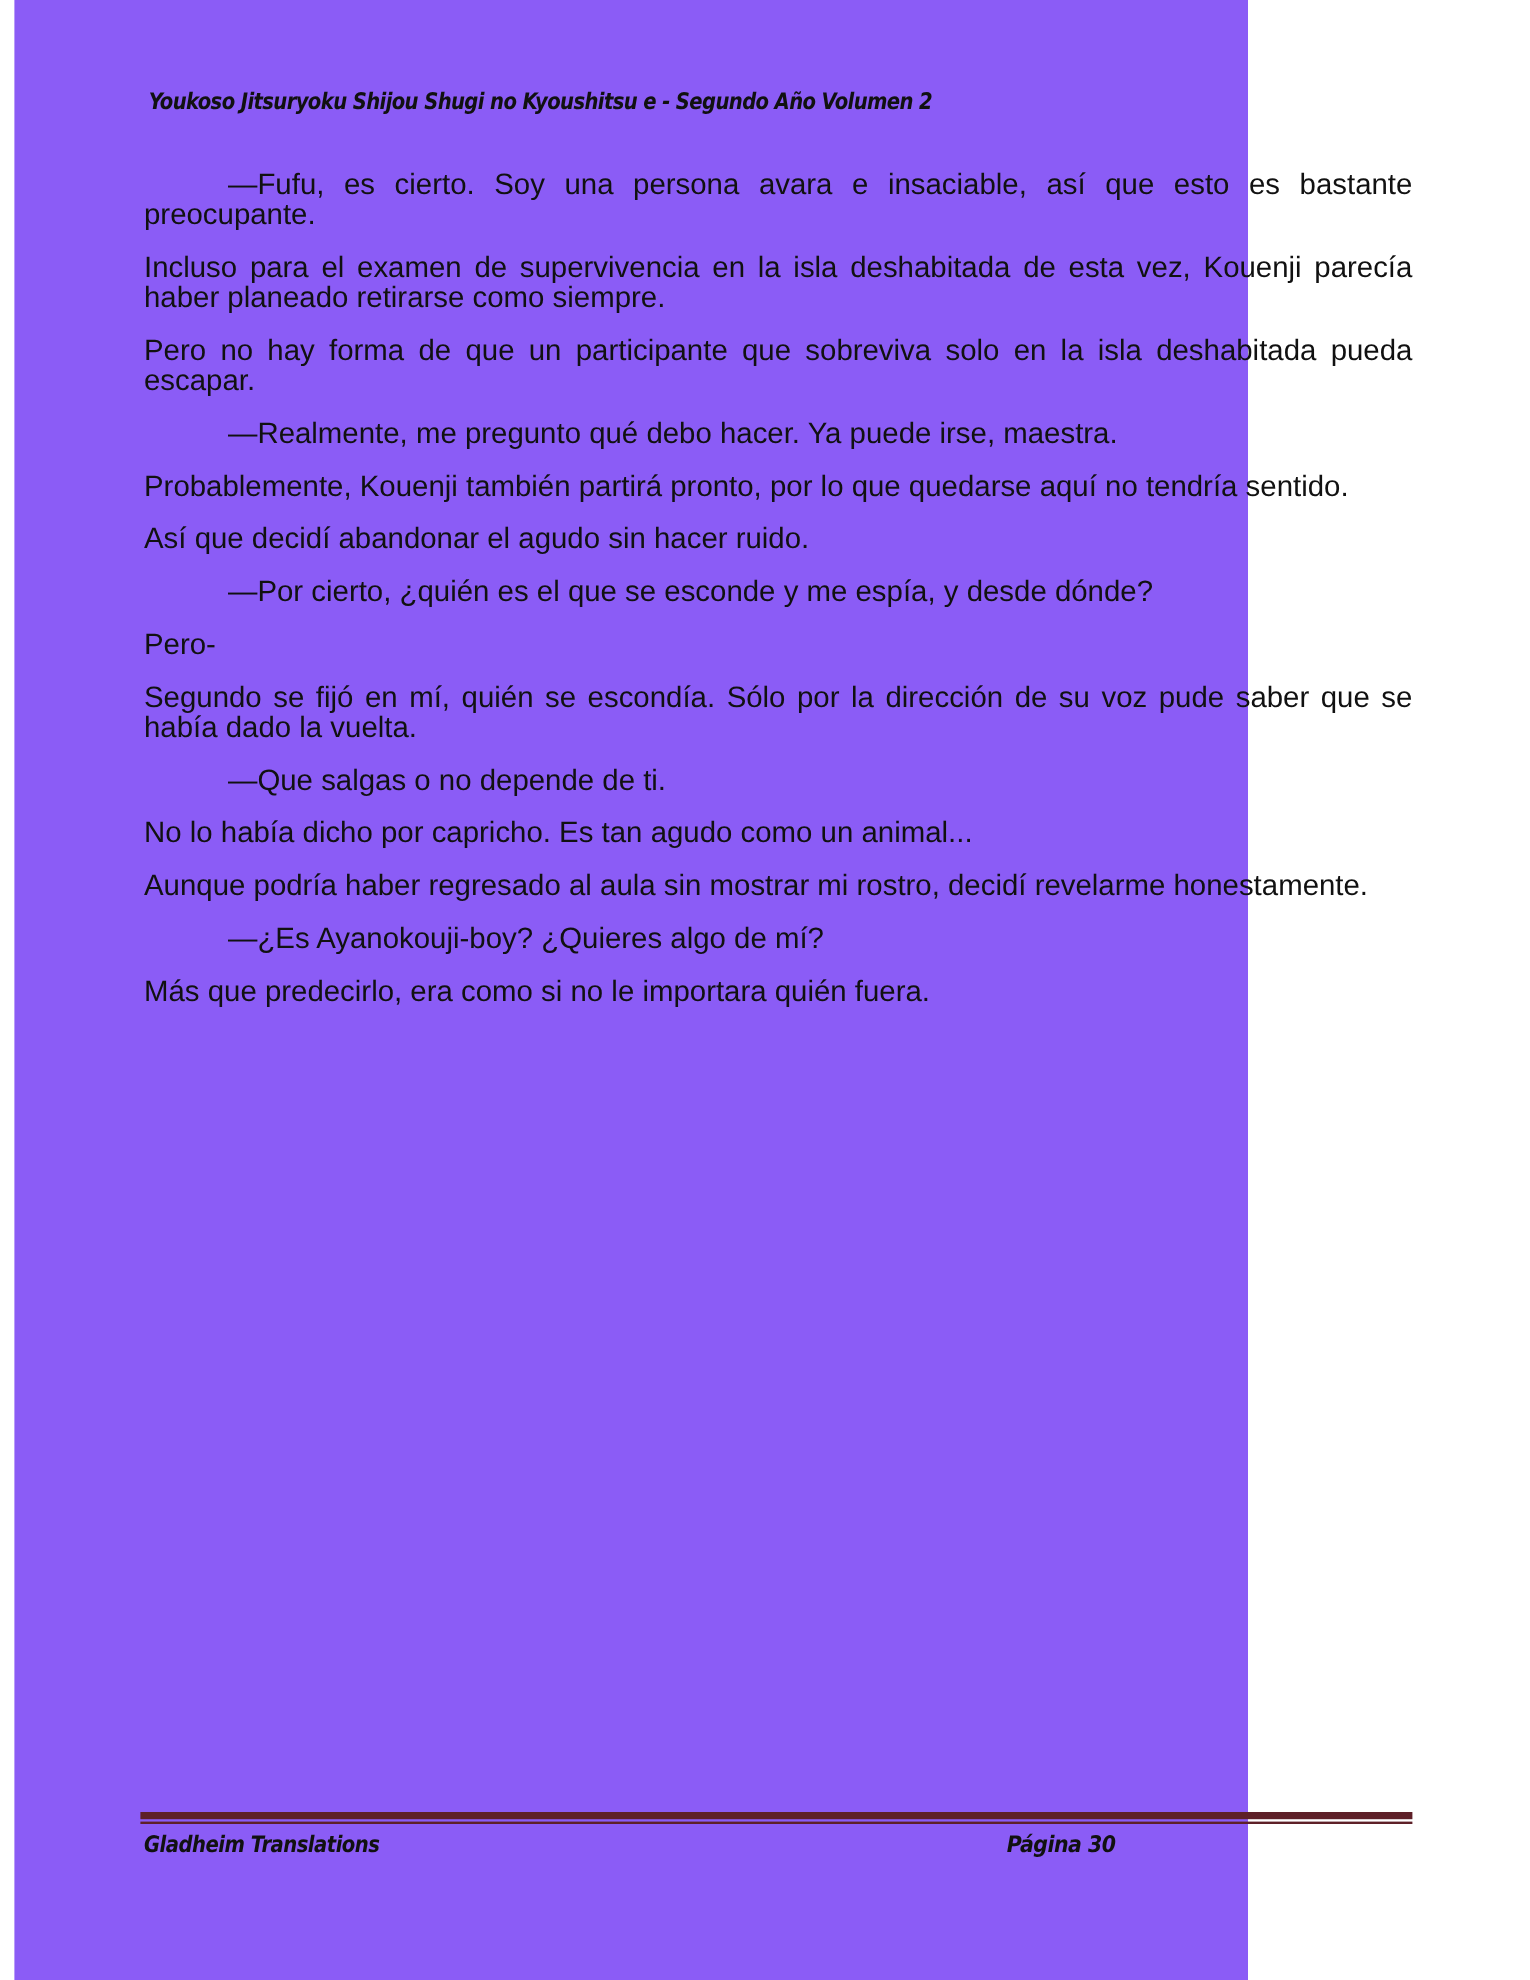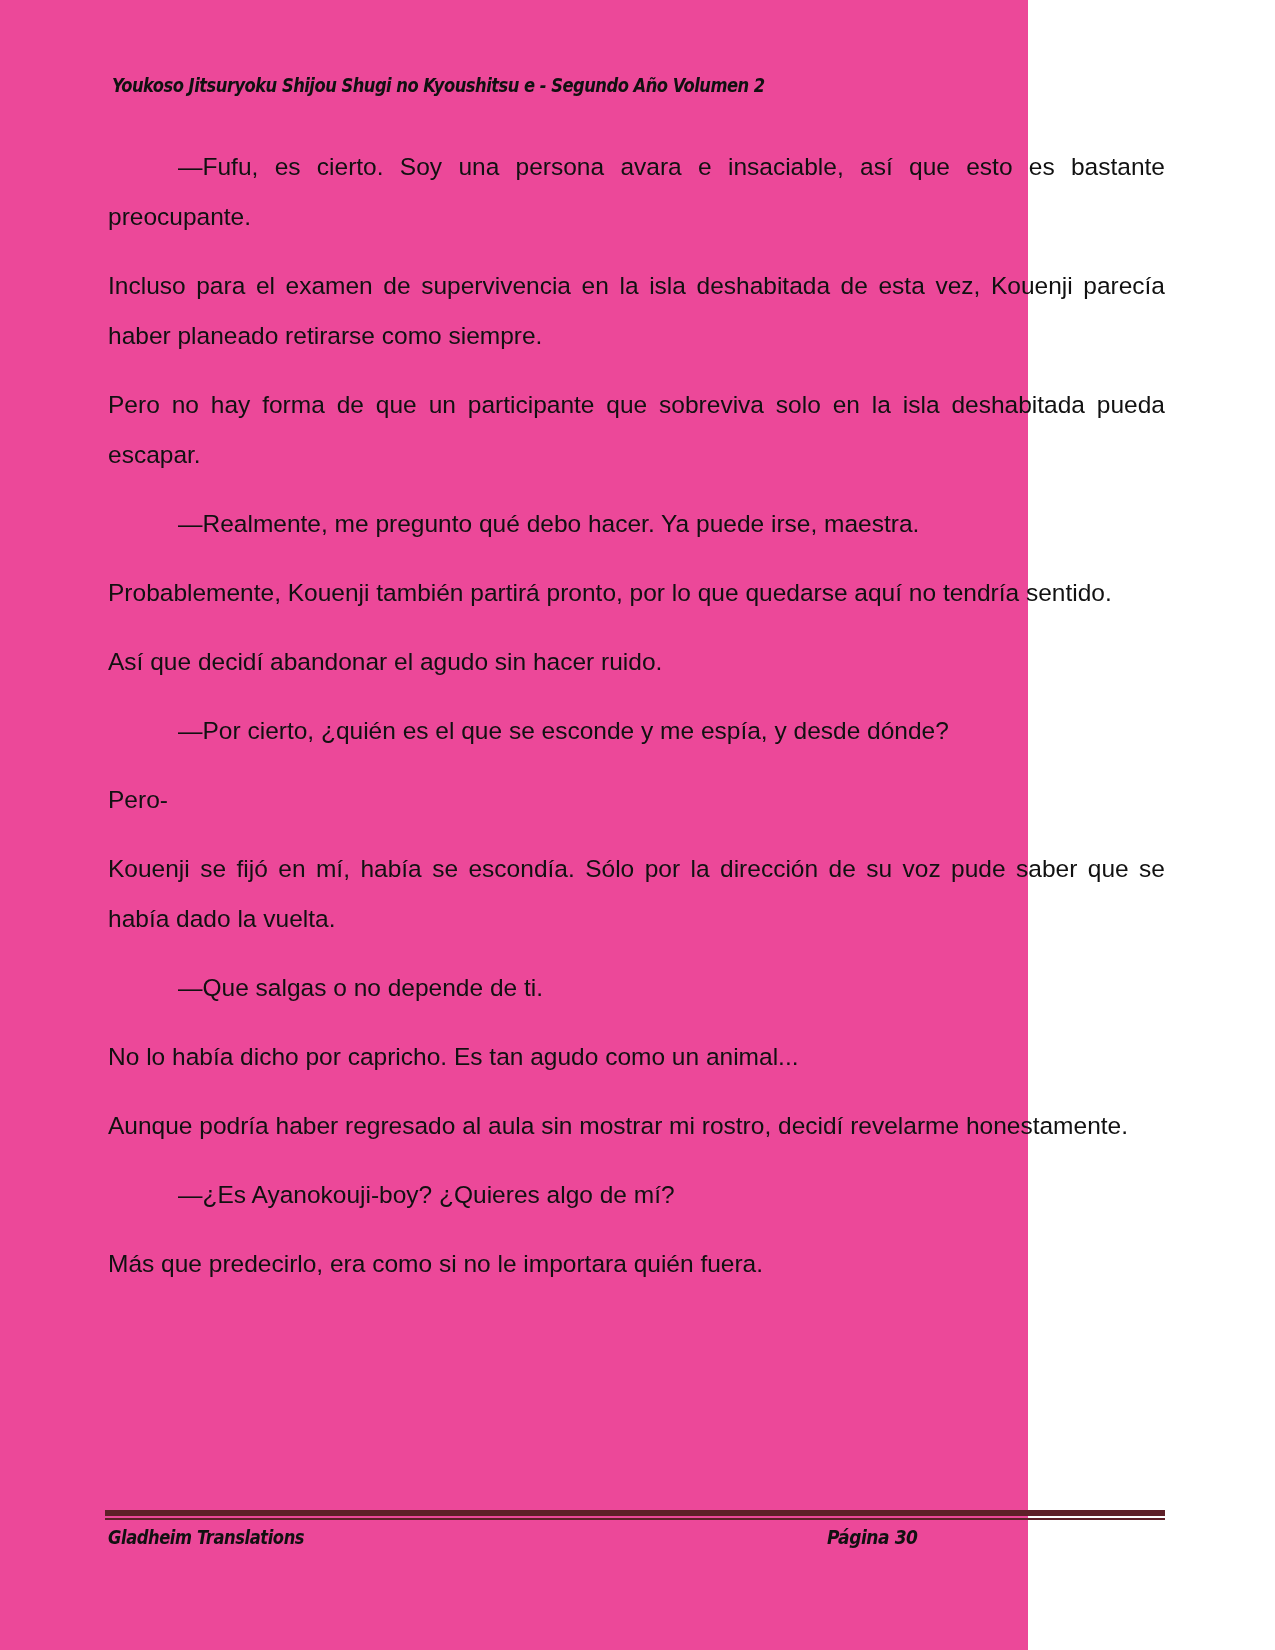--- a/index.html
+++ b/index.html
@@ -1,26 +1,26 @@
 <!DOCTYPE html>
 <html><head>
   <meta charset="utf-8">
   <style>
     html, body { margin: 0; padding: 0; background: #ffffff; }
     body { width: 1275px; height: 1650px; position: relative; overflow: hidden; }
-    .page { position: absolute; left: 0; top: 0; width: 1028px; height: 1650px; background: #ec4899; }
+    .page { position: absolute; left: 12px; top: 0; width: 1028px; height: 1650px; background: #8b5cf6; }
     .header {
       position: absolute; left: 112px; top: 74px;
       font-family: "DejaVu Sans", sans-serif; font-weight: bold; font-style: italic;
       font-size: 19px; color: #111; letter-spacing: -0.6px;
       transform: scaleX(0.86); transform-origin: left center;
     }
     .body-text {
       position: absolute; left: 108px; top: 142px; width: 1057px;
-      font-family: "Liberation Sans", sans-serif; font-size: 24.5px; line-height: 50px;
+      font-family: "Liberation Sans", sans-serif; font-size: 24.5px; line-height: 25px;
       color: #111; text-align: justify;
     }
     .para { margin: 0 0 19px 0; }
     .para.indent { text-indent: 70px; }
     .footer-bar {
       position: absolute; left: 105px; top: 1510px; width: 1060px; height: 11px;
     }
     .footer-bar .thick { position: absolute; left: 0; top: 0; width: 100%; height: 6px; background: #5e2028; }
     .footer-bar .thin { position: absolute; left: 0; top: 8px; width: 100%; height: 2px; background: #5e2028; }
     .footer-left, .footer-right {
@@ -39,21 +39,21 @@
 
   <div class="body-text">
     <p class="para indent">—Fufu, es cierto. Soy una persona avara e insaciable, así que esto es bastante preocupante.</p>
     <p class="para">Incluso para el examen de supervivencia en la isla deshabitada de esta vez, Kouenji parecía haber planeado retirarse como siempre.</p>
     <p class="para">Pero no hay forma de que un participante que sobreviva solo en la isla deshabitada pueda escapar.</p>
     <p class="para indent">—Realmente, me pregunto qué debo hacer. Ya puede irse, maestra.</p>
     <p class="para">Probablemente, Kouenji también partirá pronto, por lo que quedarse aquí no tendría sentido.</p>
     <p class="para">Así que decidí abandonar el agudo sin hacer ruido.</p>
     <p class="para indent">—Por cierto, ¿quién es el que se esconde y me espía, y desde dónde?</p>
     <p class="para">Pero-</p>
-    <p class="para">Kouenji se fijó en mí, había se escondía. Sólo por la dirección de su voz pude saber que se había dado la vuelta.</p>
+    <p class="para">Segundo se fijó en mí, quién se escondía. Sólo por la dirección de su voz pude saber que se había dado la vuelta.</p>
     <p class="para indent">—Que salgas o no depende de ti.</p>
     <p class="para">No lo había dicho por capricho. Es tan agudo como un animal...</p>
     <p class="para">Aunque podría haber regresado al aula sin mostrar mi rostro, decidí revelarme honestamente.</p>
     <p class="para indent">—¿Es Ayanokouji-boy? ¿Quieres algo de mí?</p>
     <p class="para">Más que predecirlo, era como si no le importara quién fuera.</p>
   </div>
 
   <div class="footer-bar">
     <div class="thick"></div>
     <div class="thin"></div>

